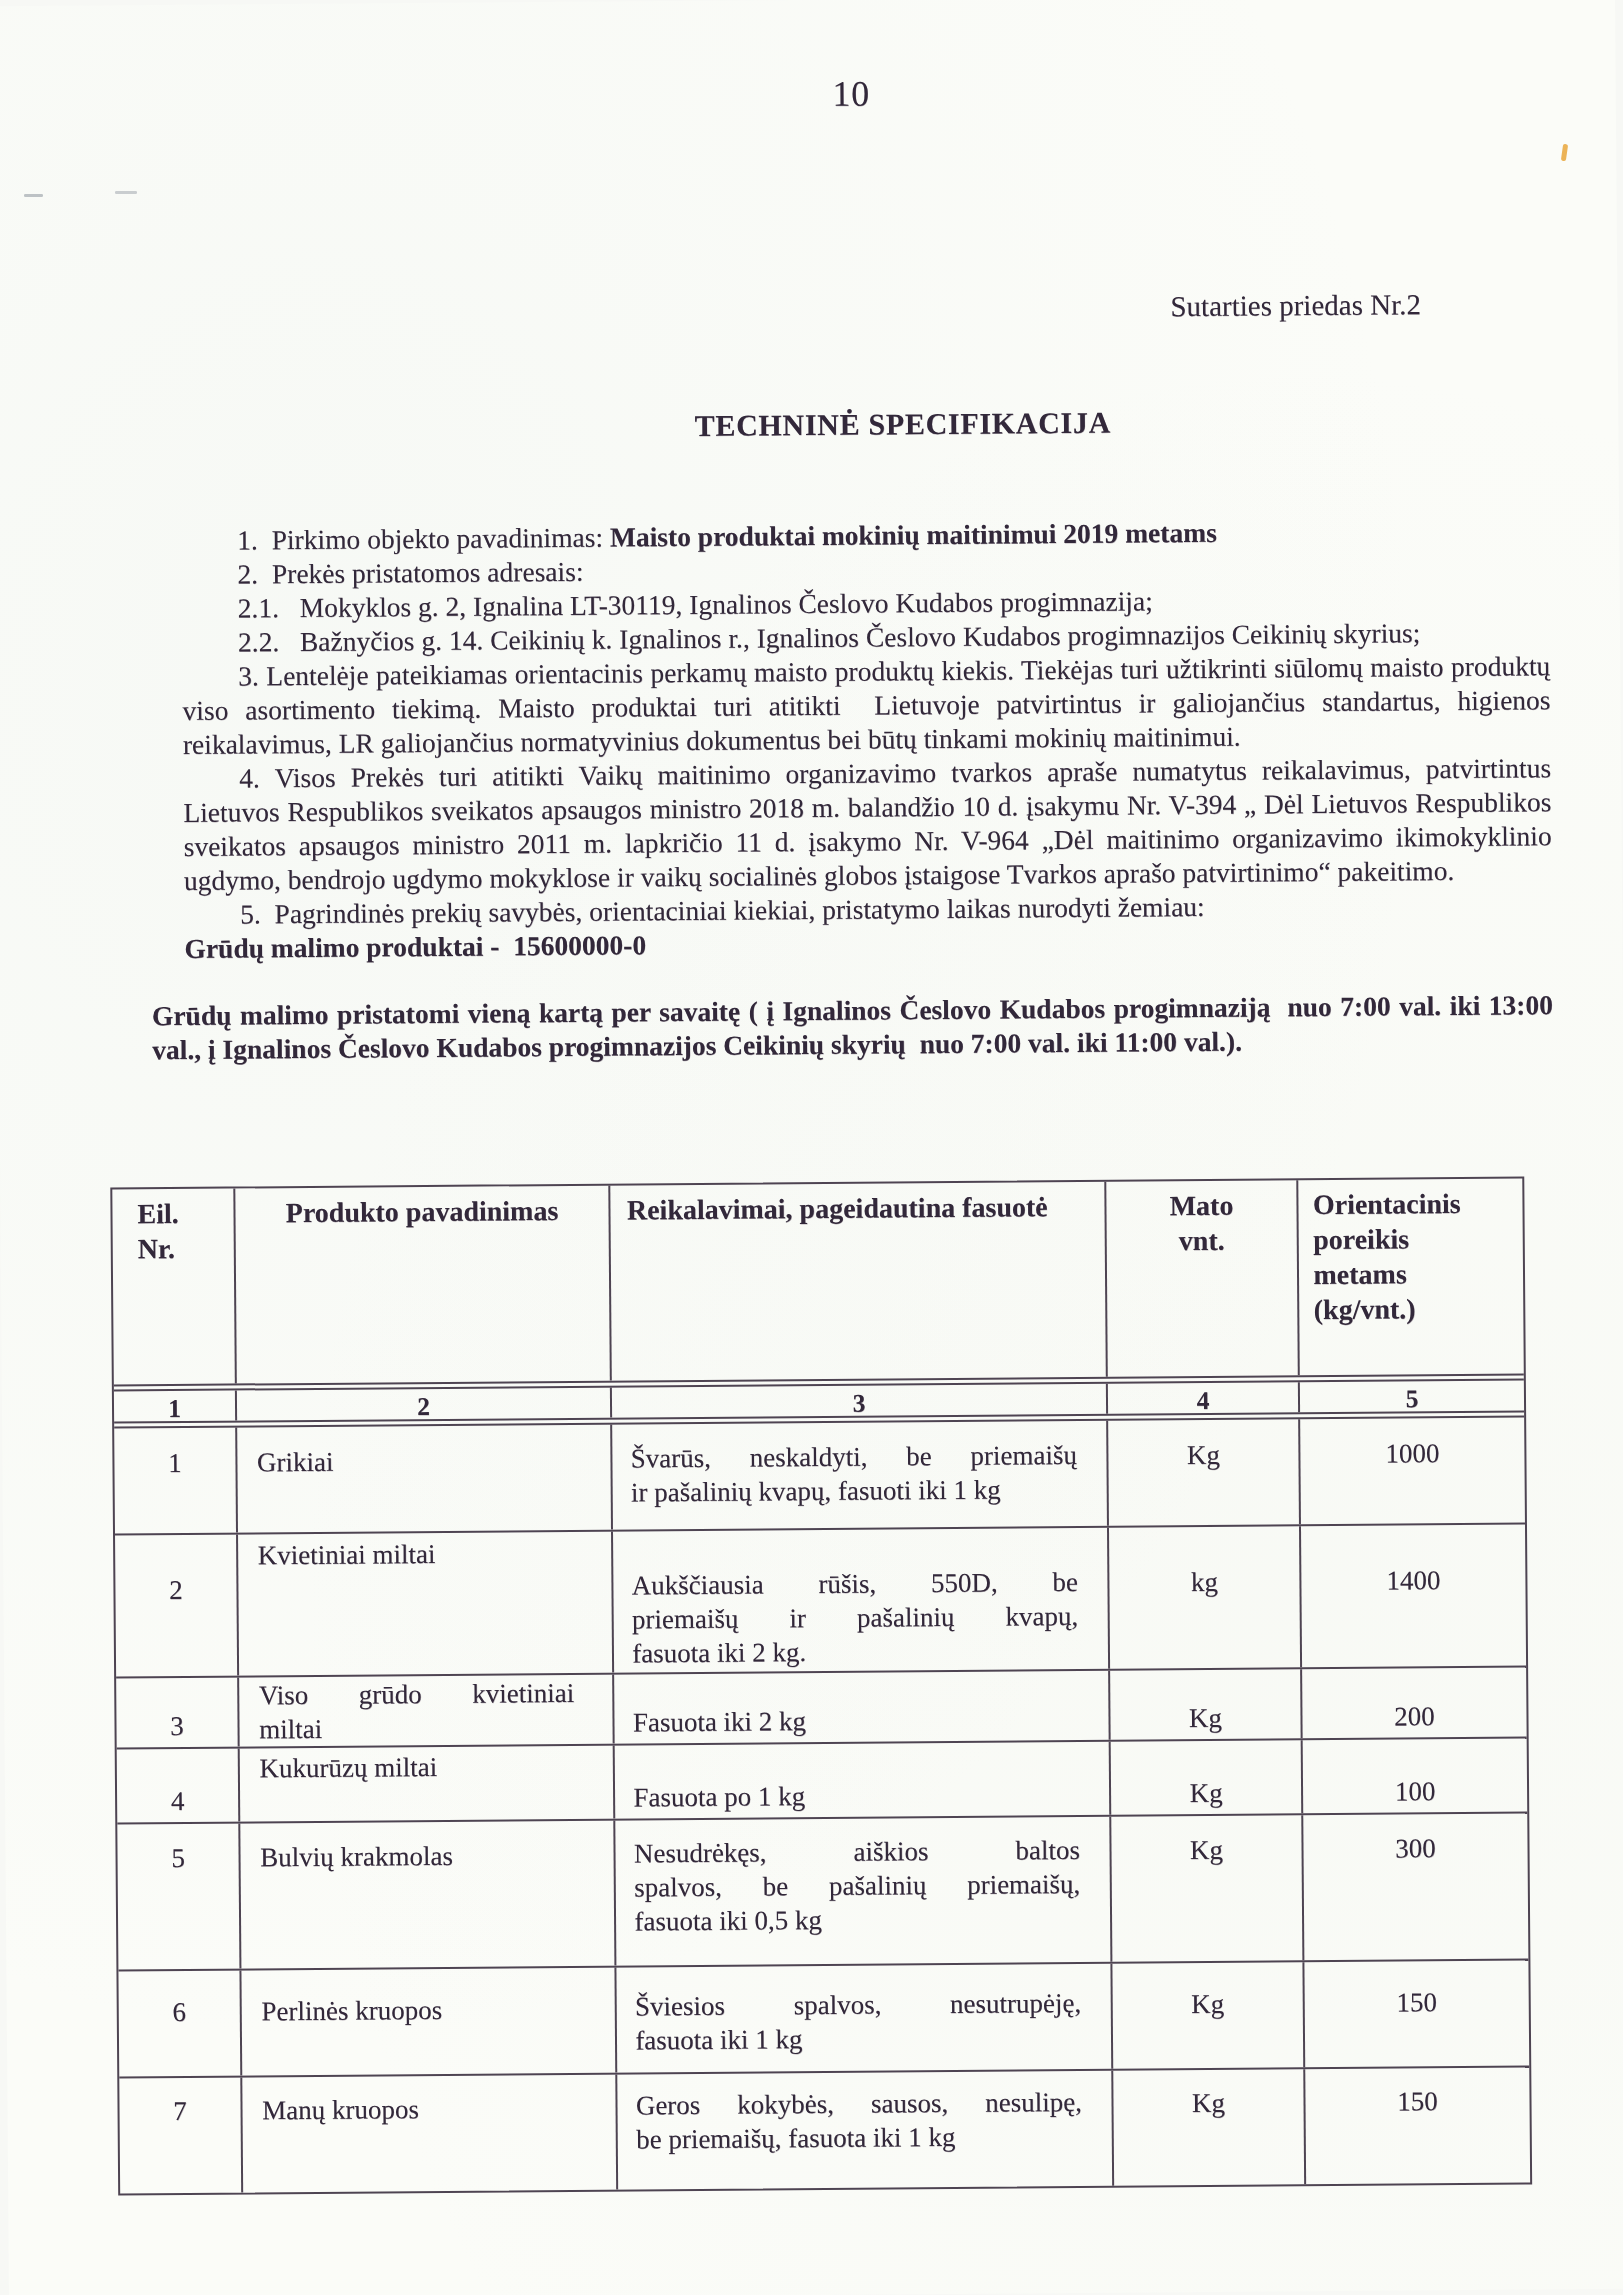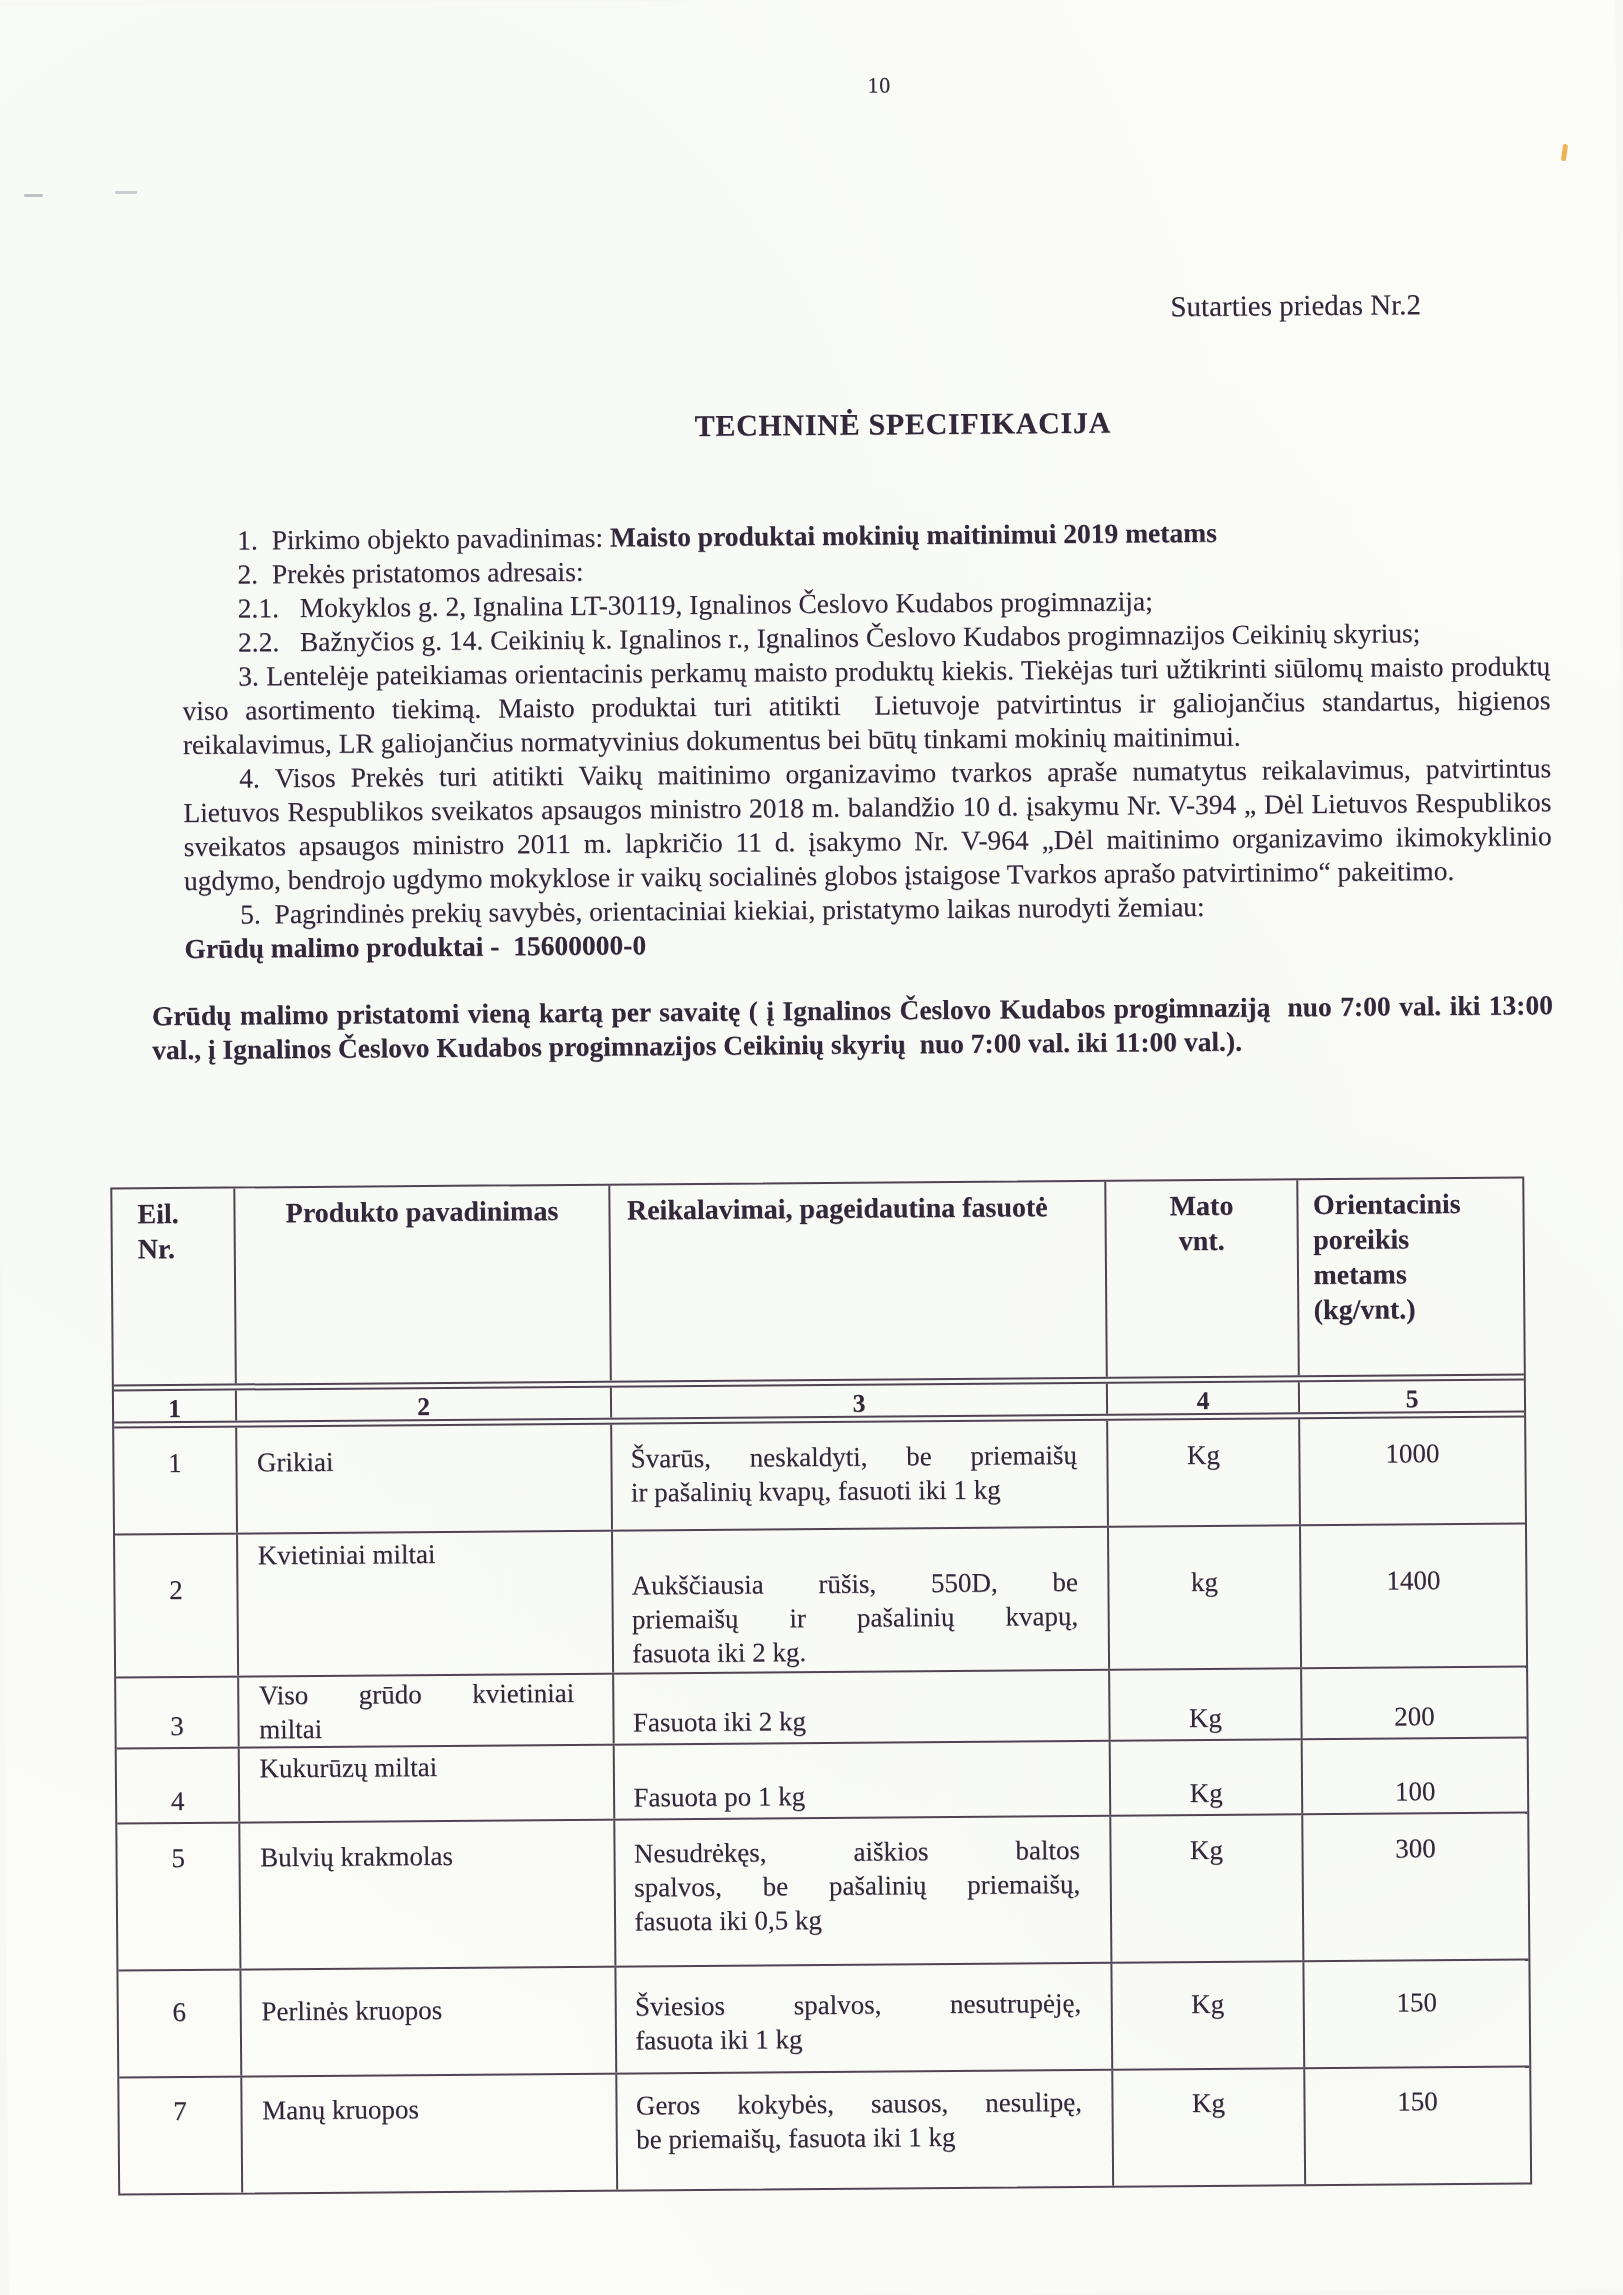--- a/index.html
+++ b/index.html
@@ -14,22 +14,22 @@
     background:
       radial-gradient(ellipse at 20% 30%, rgba(214,226,224,0.12), transparent 60%),
       radial-gradient(ellipse at 80% 70%, rgba(220,228,218,0.10), transparent 55%),
       #fbfcf8;
     transform:rotate(-0.45deg);
     transform-origin:50% 50%;
   }
   .ink{ text-shadow:0.3px 0.5px 0.6px rgba(62,44,66,0.38); }
 
   .page-number{
-    position:absolute;left:848px;top:73px;width:79px;
-    font-size:22px;text-align:center;letter-spacing:0.7px;
+    position:absolute;left:820px;top:73px;width:79px;
+    font-size:36px;text-align:center;letter-spacing:0.7px;
   }
   .annex{
     position:absolute;left:1177px;top:293px;width:367px;
     font-size:29px;
   }
   .doc-title{
     position:absolute;left:581px;top:408px;width:655px;
     font-size:30px;font-weight:bold;text-align:center;letter-spacing:0.7px;
   }
 

